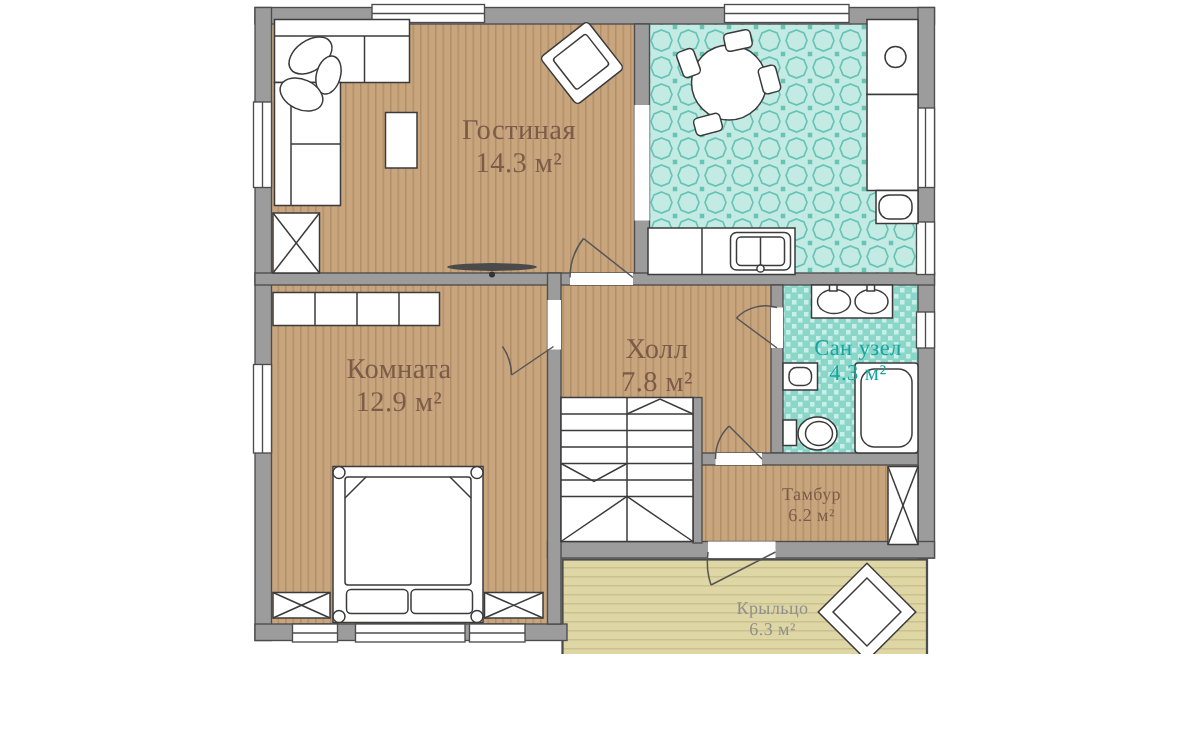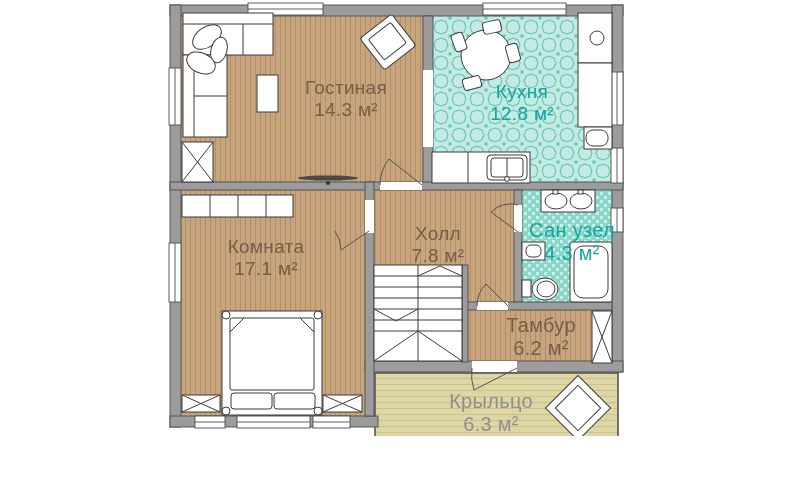--- a/index.html
+++ b/index.html
@@ -1,26 +1,26 @@
 <!DOCTYPE html>
 <html><head>
 <meta charset="utf-8">
 <style>
   html,body{margin:0;padding:0;background:#fff;}
   .stage{position:relative;width:795px;height:436px;background:#fff;overflow:hidden;
-         font-family:Liberation Sans, sans-serif;}
+         font-family:Liberation Serif, serif;}
   .stage svg{position:absolute;left:0;top:0;}
   .room-label{position:absolute;transform:translate(-50%,-50%);text-align:center;
               line-height:1.16;letter-spacing:.3px;white-space:nowrap;}
   .lbl-brown{color:#7d5b49;}
   .lbl-teal{color:#16a5a0;}
-  .lbl-gray{color:#8f8f8f;}
+  .lbl-gray{color:#8f8f8f;margin-left:24px;}
   .s19{font-size:19px;}
-  .s17{font-size:20px;}
-  .s15{font-size:20px;}
+  .s17{font-size:12px;}
+  .s15{font-size:15px;}
 </style>
 </head>
 <body>
 
 <div class="stage">
 <svg width="795" height="496" viewBox="0 0 795 496">
   <defs>
     <pattern id="woodV" width="5" height="24" patternUnits="userSpaceOnUse">
       <rect width="5" height="24" fill="#c8a57d"></rect>
           <rect width="1" height="24" fill="#b18f6a"></rect>
@@ -286,27 +286,23 @@
     <path d="M418,276 L440,266 L462,276" fill="none"></path>
     <path d="M374,309 L396,321 L418,309" fill="none"></path>
     <path d="M374,361 L418,331 L462,361" fill="none"></path>
   </g>
 </svg>
 
   <div class="room-label lbl-brown s19" style="left:346px;top:99px">
     <div>Гостиная</div>
     <div>14.3 м²</div>
   </div>
-  <div class="room-label lbl-teal s19" style="left:522px;top:103px">
-    <div>Кухня</div>
-    <div>12.8 м²</div>
-  </div>
   <div class="room-label lbl-brown s19" style="left:266px;top:258px">
     <div>Комната</div>
-    <div>17.1 м²</div>
+    <div>12.9 м²</div>
   </div>
   <div class="room-label lbl-brown s19" style="left:438px;top:245px">
     <div>Холл</div>
     <div>7.8 м²</div>
   </div>
   <div class="room-label lbl-teal s15" style="left:572px;top:242px">
     <div>Сан узел</div>
     <div style="">4.3 м²</div>
   </div>
   <div class="room-label lbl-brown s17" style="left:541px;top:337px">

